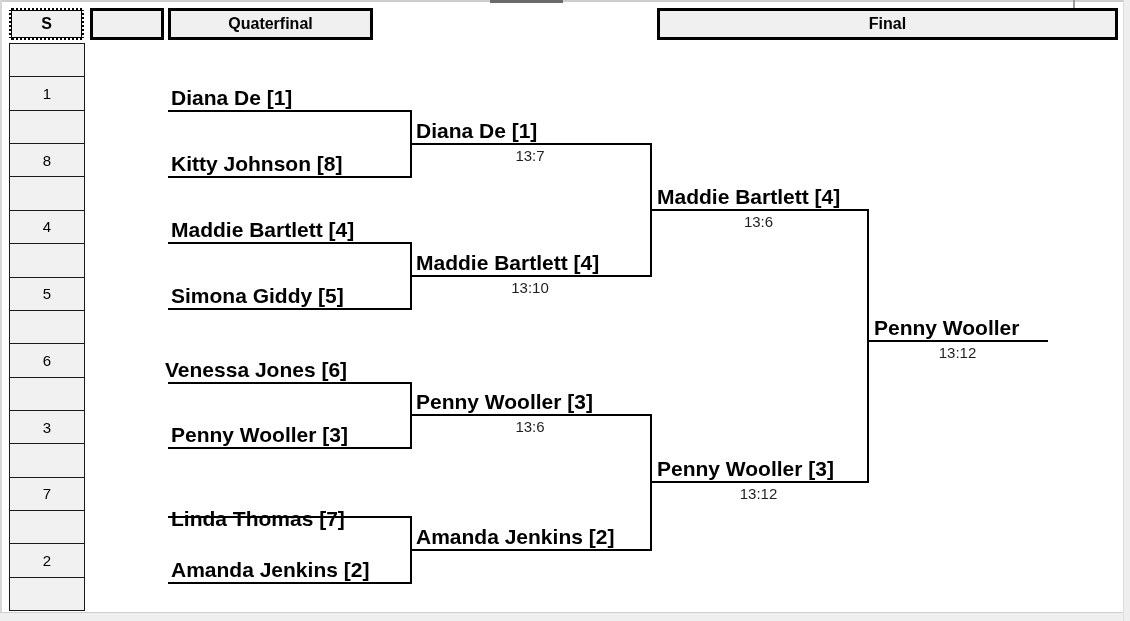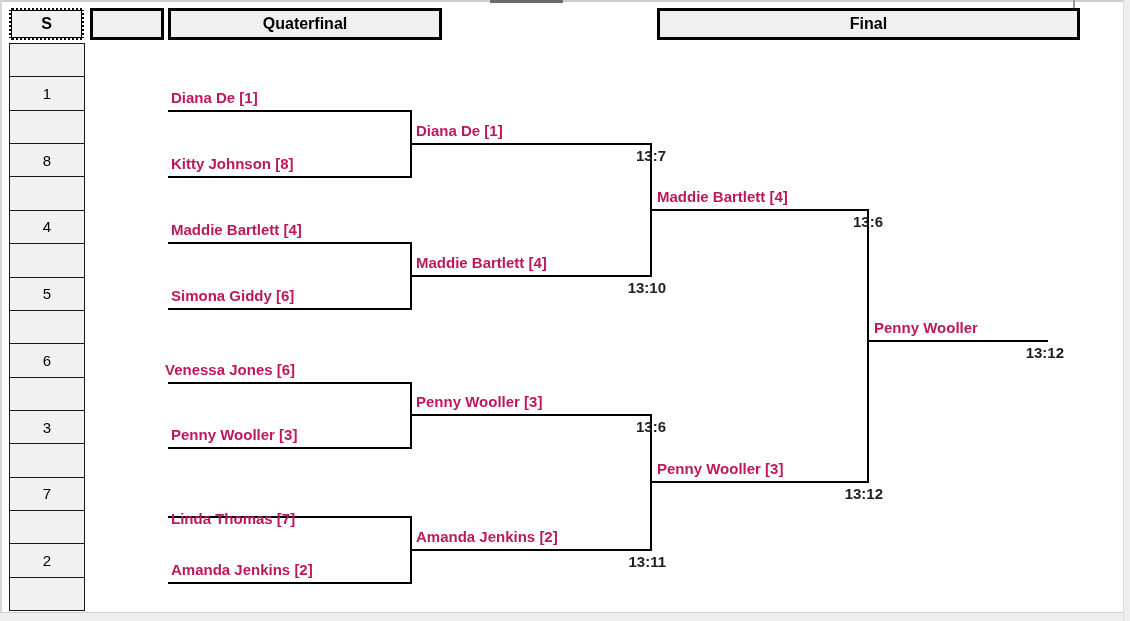--- a/index.html
+++ b/index.html
@@ -19,48 +19,48 @@
   
   .hcell{
     position:absolute;top:8px;height:32px;box-sizing:border-box;
     background:#f0f0f0;border:3px solid #000;
     display:flex;align-items:center;justify-content:center;
     font-size:16px;font-weight:700;color:#000;
   }
   .hcell-s{left:9px;width:75px;}
   .hcell-s::after{content:"";position:absolute;inset:-3px;border:2px dotted #fff;pointer-events:none;}
   .hcell-empty{left:90px;width:74px;}
-  .hcell-qf{left:168px;width:274px;}
+  .hcell-qf{left:168px;width:205px;}
   .hcell-sf{left:413px;width:238px;}
-  .hcell-f{left:657px;width:423px;}
+  .hcell-f{left:657px;width:461px;}
 
   
   .seedcol{
     position:absolute;left:9px;top:43px;width:76px;height:568px;
     display:flex;flex-direction:column;box-sizing:border-box;
   }
   .seedcell{
     flex:1;box-sizing:border-box;border:1px solid #1a1a1a;margin-top:-1px;
     background:#f1f1f1;display:flex;align-items:center;justify-content:center;
     font-size:15px;color:#000;
   }
   .seedcell:first-child{margin-top:0;}
 
   
   .hline{position:absolute;height:2px;background:#000;}
   .vline{position:absolute;width:2px;background:#000;}
 
   
   .pname{
     position:absolute;height:20px;line-height:20px;white-space:nowrap;
-    font-size:15px;font-weight:700;color:#be185d;
+    font-size:21px;font-weight:700;color:#000000;
   }
   .score{
-    position:absolute;height:18px;line-height:18px;text-align:right;
-    font-size:15px;font-weight:700;color:#1f1f1f;margin-left:16px;
+    position:absolute;height:18px;line-height:18px;text-align:center;
+    font-size:15px;font-weight:400;color:#1f1f1f;
   }
 </style>
 </head>
 <body>
 
 <div class="sheet">
 
   <div class="strip strip-top"></div>
   <div class="strip strip-left"></div>
   <div class="strip strip-bottom"></div>
@@ -118,34 +118,33 @@
   <div class="hline" style="left:650px;top:209px;width:219px;"></div>
   <div class="hline" style="left:650px;top:481px;width:219px;"></div>
 
   <div class="vline" style="left:867px;top:209px;height:274px;"></div>
 
   <div class="hline" style="left:867px;top:340px;width:181px;"></div>
 
   <div class="pname" style="left:171px;top:88px;">Diana De [1]</div>
   <div class="pname" style="left:171px;top:154px;">Kitty Johnson [8]</div>
   <div class="pname" style="left:171px;top:220px;">Maddie Bartlett [4]</div>
-  <div class="pname" style="left:171px;top:286px;">Simona Giddy [6]</div>
+  <div class="pname" style="left:171px;top:286px;">Simona Giddy [5]</div>
   <div class="pname" style="left:165px;top:360px;">Venessa Jones [6]</div>
   <div class="pname" style="left:171px;top:425px;">Penny Wooller [3]</div>
   <div class="pname" style="left:171px;top:509px;">Linda Thomas [7]</div>
   <div class="pname" style="left:171px;top:560px;">Amanda Jenkins [2]</div>
 
   <div class="pname" style="left:416px;top:121px;">Diana De [1]</div>
   <div class="score" style="left:410px;top:147px;width:240px;">13:7</div>
   <div class="pname" style="left:416px;top:253px;">Maddie Bartlett [4]</div>
   <div class="score" style="left:410px;top:279px;width:240px;">13:10</div>
   <div class="pname" style="left:416px;top:392px;">Penny Wooller [3]</div>
   <div class="score" style="left:410px;top:418px;width:240px;">13:6</div>
   <div class="pname" style="left:416px;top:527px;">Amanda Jenkins [2]</div>
-  <div class="score" style="left:410px;top:553px;width:240px;">13:11</div>
 
   <div class="pname" style="left:657px;top:187px;">Maddie Bartlett [4]</div>
   <div class="score" style="left:650px;top:213px;width:217px;">13:6</div>
   <div class="pname" style="left:657px;top:459px;">Penny Wooller [3]</div>
   <div class="score" style="left:650px;top:485px;width:217px;">13:12</div>
 
   <div class="pname" style="left:874px;top:318px;">Penny Wooller</div>
   <div class="score" style="left:867px;top:344px;width:181px;">13:12</div>
 
 </div>

